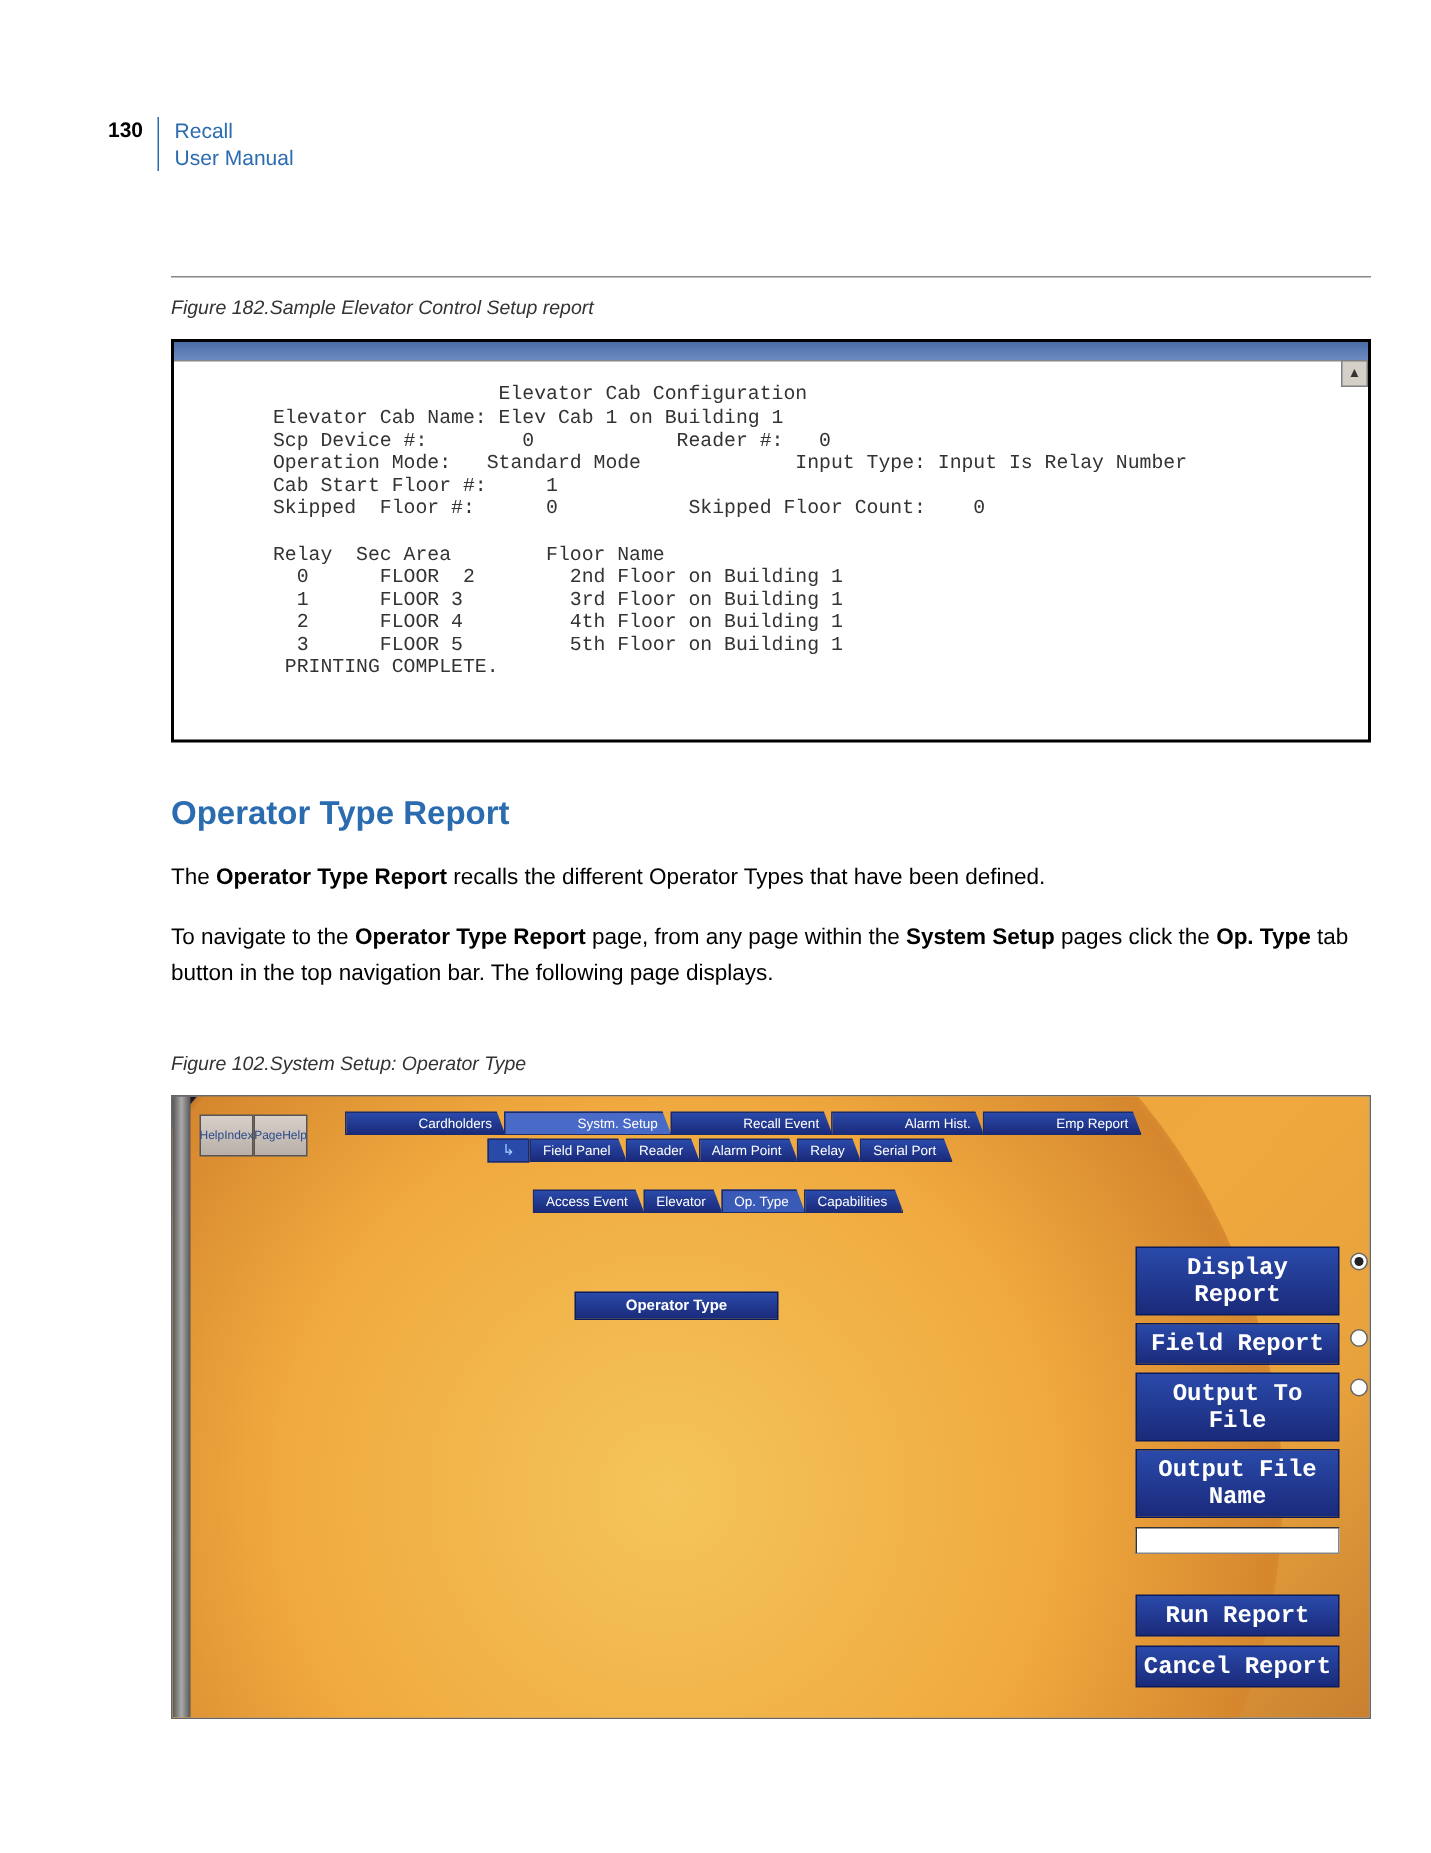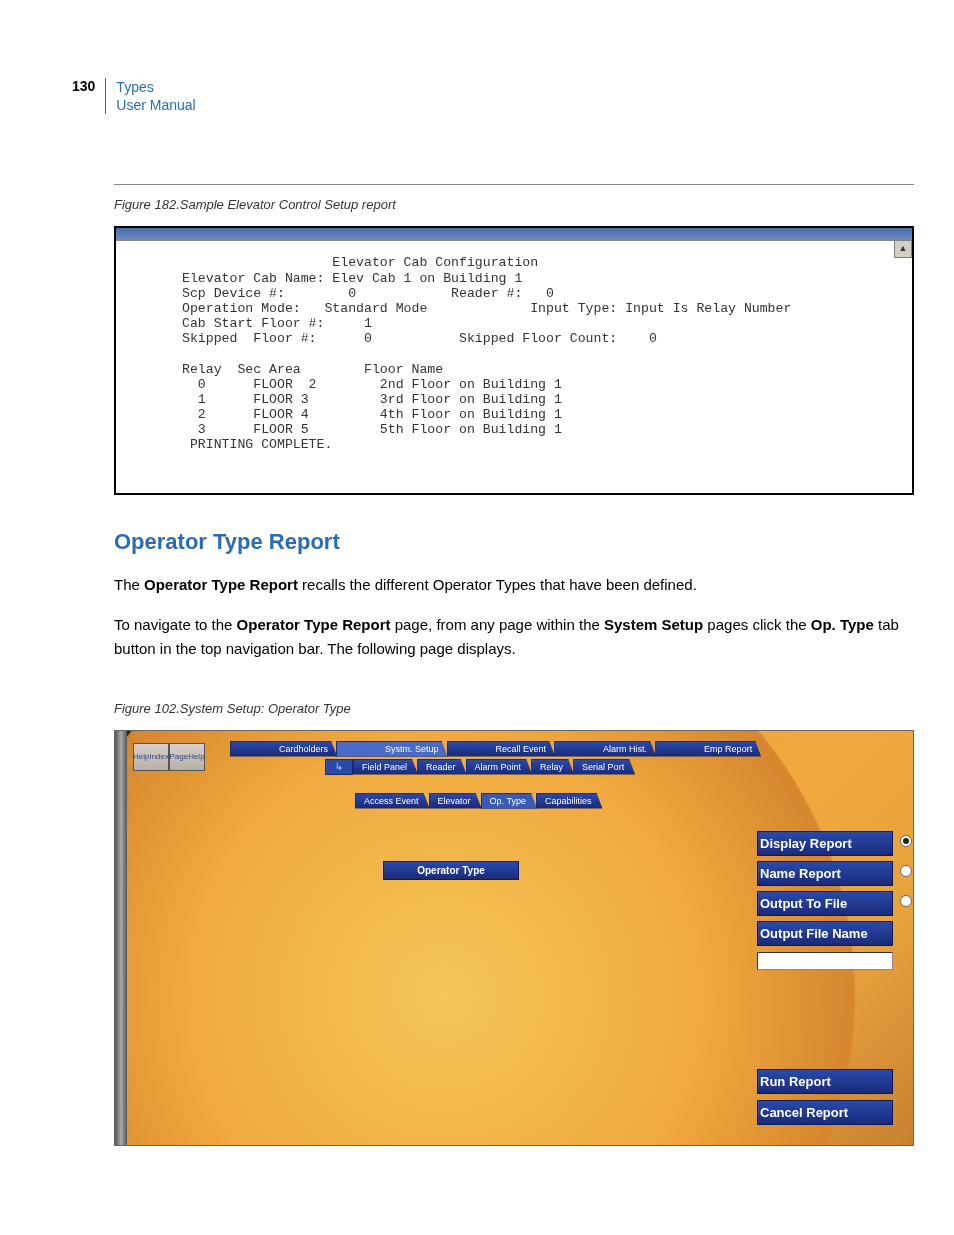--- a/index.html
+++ b/index.html
@@ -183,24 +183,26 @@
   .right-panel {
     position: absolute;
     right: 20px; top: 100px;
     width: 136px;
     display: flex; flex-direction: column; gap: 5px;
   }
   .rbtn {
     background: linear-gradient(#2a4aaa, #1a2a7a);
     border: 1px solid #0a1a5a;
     color: #fff;
-    font-size: 13px;
+    font-size: 16px;
     font-weight: bold;
+    text-align: center;
     padding: 4px 2px;
     position: relative;
+    font-family: Liberation Mono, monospace;
   }
   .rbtn .radio {
     position: absolute;
     right: -20px; top: 3px;
     width: 10px; height: 10px;
     border-radius: 50%;
     background: #fff;
     border: 1px solid #666;
   }
   .rbtn .radio.on::after {
@@ -223,21 +225,21 @@
   }
 </style>
 </head>
 <body>
 
 <div class="page">
   <div class="header">
     <div class="page-num">130</div>
     <div class="divider"></div>
     <div class="manual-title">
-      <span>Types</span><br>
+      <span>Recall</span><br>
       <span>User Manual</span>
     </div>
   </div>
 
   <div class="hr"></div>
   <div class="caption">Figure 182.Sample Elevator Control Setup report</div>
 
   <div class="screenshot1">
     <div class="titlebar"></div>
     <div class="scrollbtn">▲</div>
@@ -307,21 +309,21 @@
     </div>
 
     <div class="center-bar">Operator Type</div>
 
     <div class="right-panel">
       <div class="rbtn">
         <span>Display Report</span>
         <span class="radio on"></span>
       </div>
       <div class="rbtn">
-        <span>Name Report</span>
+        <span>Field Report</span>
         <span class="radio"></span>
       </div>
       <div class="rbtn">
         <span>Output To File</span>
         <span class="radio"></span>
       </div>
       <div class="rbtn">Output File Name</div>
       <div class="file-input"></div>
     </div>
 

